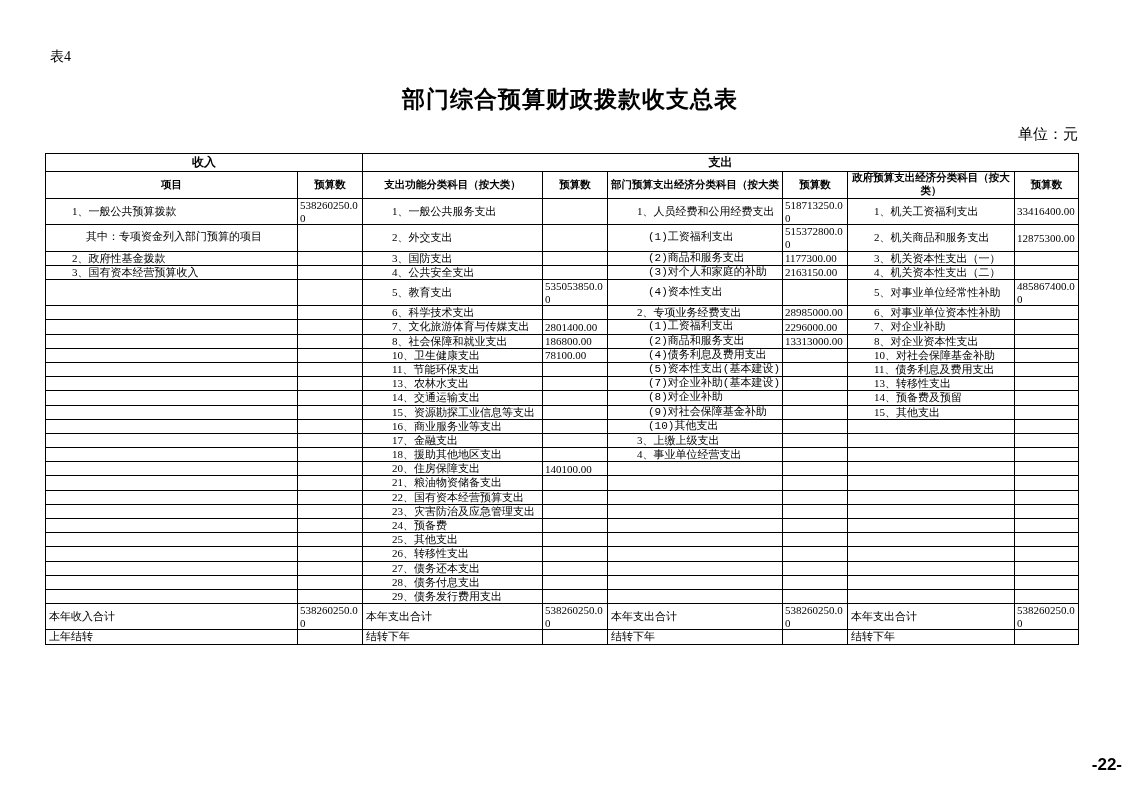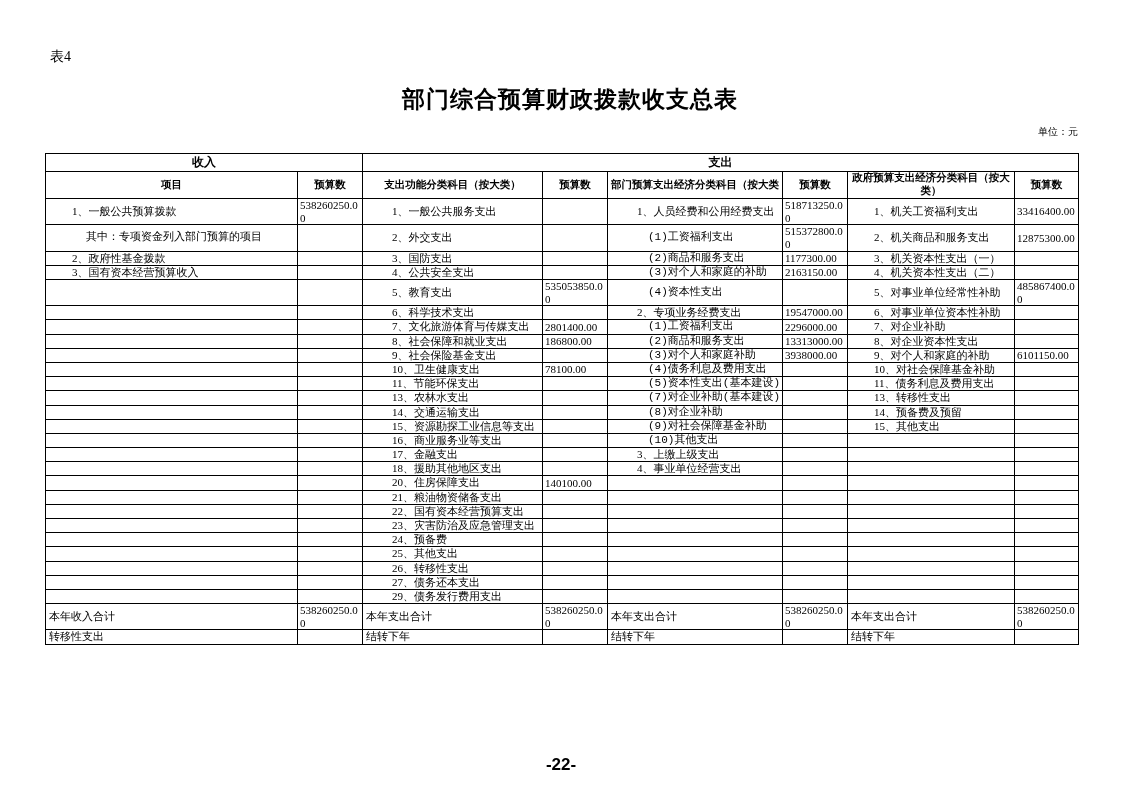--- a/index.html
+++ b/index.html
@@ -34,21 +34,21 @@
     top: 84px;
     text-align: center;
     font-size: 23px;
     font-weight: bold;
     letter-spacing: 1px;
   }
   .unit {
     position: absolute;
     right: 44px;
     top: 125px;
-    font-size: 10px;
+    font-size: 15px;
     margin-left: 12px;
   }
   table.budget {
     position: absolute;
     left: 45px;
     top: 153px;
     width: 1033px;
     border-collapse: collapse;
     table-layout: fixed;
   }
@@ -90,21 +90,21 @@
   }
   td.l0 { padding-left: 3px; }
   td.l1 { padding-left: 29px; }
   td.l2 { padding-left: 26px; }
   td.l3 { padding-left: 40px; font-family: Liberation Mono, monospace; }
   .pageno {
     position: absolute;
     left: 0;
     width: 1122px;
     top: 755px;
-    text-align: center;
+    text-align: right;
     font-size: 17px;
     font-weight: bold;
     font-family: "Liberation Sans", sans-serif;
   }
 </style>
 </head>
 <body>
 
 <div class="page">
   <div class="tbl-label">表4</div>
@@ -188,21 +188,21 @@
           <td class="num"></td>
           <td class="label l2">5、对事业单位经常性补助</td>
           <td class="num">485867400.00</td>
         </tr>
         <tr>
           <td class="label l0"></td>
           <td class="num"></td>
           <td class="label l1">6、科学技术支出</td>
           <td class="num"></td>
           <td class="label l1">2、专项业务经费支出</td>
-          <td class="num">19547000.00</td>
+          <td class="num">28985000.00</td>
           <td class="label l2">6、对事业单位资本性补助</td>
           <td class="num"></td>
         </tr>
         <tr>
           <td class="label l0"></td>
           <td class="num"></td>
           <td class="label l1">7、文化旅游体育与传媒支出</td>
           <td class="num">2801400.00</td>
           <td class="label l3">(1)工资福利支出</td>
           <td class="num">2296000.00</td>
@@ -215,30 +215,20 @@
           <td class="label l1">8、社会保障和就业支出</td>
           <td class="num">186800.00</td>
           <td class="label l3">(2)商品和服务支出</td>
           <td class="num">13313000.00</td>
           <td class="label l2">8、对企业资本性支出</td>
           <td class="num"></td>
         </tr>
         <tr>
           <td class="label l0"></td>
           <td class="num"></td>
-          <td class="label l1">9、社会保险基金支出</td>
-          <td class="num"></td>
-          <td class="label l3">(3)对个人和家庭补助</td>
-          <td class="num">3938000.00</td>
-          <td class="label l2">9、对个人和家庭的补助</td>
-          <td class="num">6101150.00</td>
-        </tr>
-        <tr>
-          <td class="label l0"></td>
-          <td class="num"></td>
           <td class="label l1">10、卫生健康支出</td>
           <td class="num">78100.00</td>
           <td class="label l3">(4)债务利息及费用支出</td>
           <td class="num"></td>
           <td class="label l2">10、对社会保障基金补助</td>
           <td class="num"></td>
         </tr>
         <tr>
           <td class="label l0"></td>
           <td class="num"></td>
@@ -376,20 +366,30 @@
           <td class="num"></td>
           <td class="label l0"></td>
           <td class="num"></td>
           <td class="label l0"></td>
           <td class="num"></td>
         </tr>
         <tr>
           <td class="label l0"></td>
           <td class="num"></td>
           <td class="label l1">27、债务还本支出</td>
+          <td class="num"></td>
+          <td class="label l0"></td>
+          <td class="num"></td>
+          <td class="label l0"></td>
+          <td class="num"></td>
+        </tr>
+        <tr>
+          <td class="label l0"></td>
+          <td class="num"></td>
+          <td class="label l1">28、债务付息支出</td>
           <td class="num"></td>
           <td class="label l0"></td>
           <td class="num"></td>
           <td class="label l0"></td>
           <td class="num"></td>
         </tr>
         <tr>
           <td class="label l0"></td>
           <td class="num"></td>
           <td class="label l1">29、债务发行费用支出</td>
@@ -403,21 +403,21 @@
           <td class="label l0">本年收入合计</td>
           <td class="num">538260250.00</td>
           <td class="label l0">本年支出合计</td>
           <td class="num">538260250.00</td>
           <td class="label l0">本年支出合计</td>
           <td class="num">538260250.00</td>
           <td class="label l0">本年支出合计</td>
           <td class="num">538260250.00</td>
         </tr>
         <tr>
-          <td class="label l0">转移性支出</td>
+          <td class="label l0">上年结转</td>
           <td class="num"></td>
           <td class="label l0">结转下年</td>
           <td class="num"></td>
           <td class="label l0">结转下年</td>
           <td class="num"></td>
           <td class="label l0">结转下年</td>
           <td class="num"></td>
         </tr>
       </tbody>
   </table>

